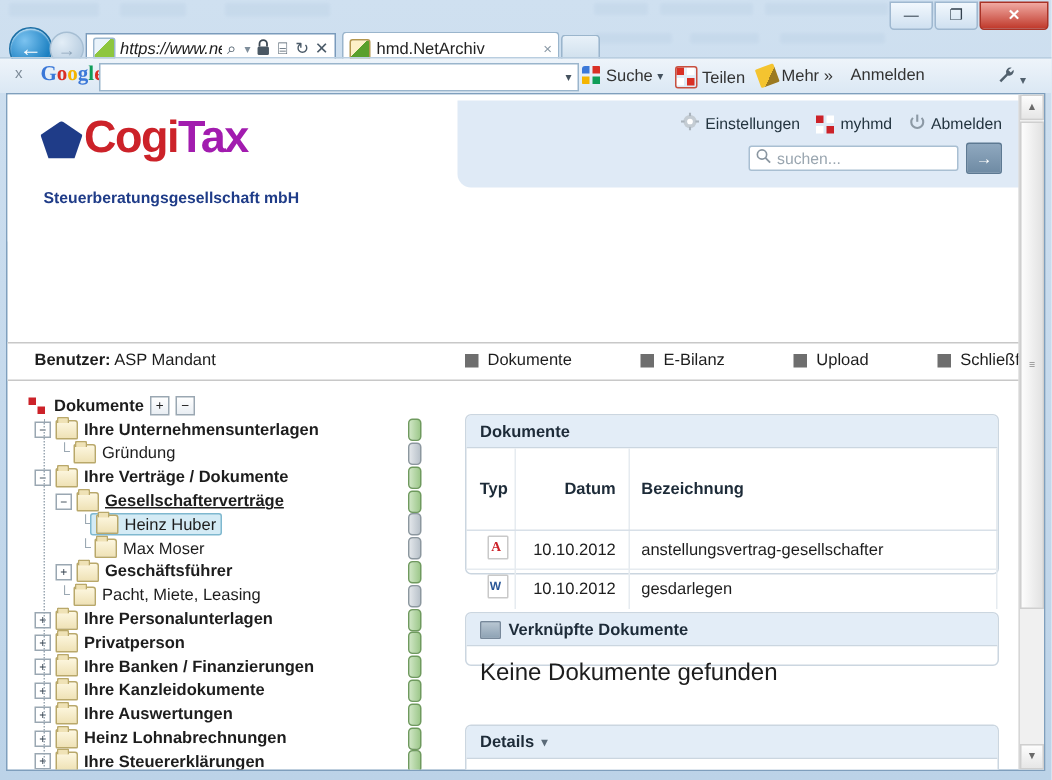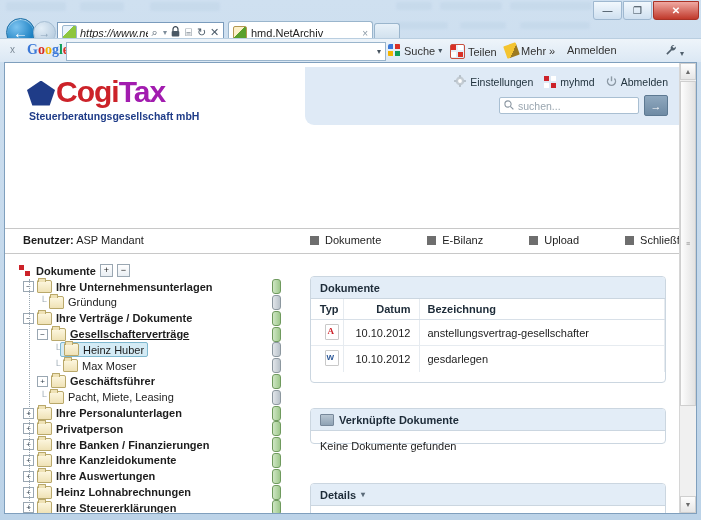--- a/index.html
+++ b/index.html
@@ -85,21 +85,21 @@
     display:flex;align-items:center;justify-content:center;color:#8a8a8a;font-size:7px;letter-spacing:0;}
 
   
   #appheader{position:absolute;left:0;top:0;width:677px;height:98px;background:#fff;}
   #logo{position:absolute;left:22px;top:14px;}
   #logorow{display:flex;align-items:center;}
   #pent{width:28px;height:25px;background:#1f3c88;
     clip-path:polygon(50% 0%,100% 38%,81% 100%,19% 100%,0% 38%);margin-right:1px;margin-top:2px;}
   #brand{font-family:"Liberation Sans",sans-serif;font-size:30px;font-weight:bold;line-height:1;letter-spacing:-1px;}
   #brand .c{color:#cc2229}#brand .t{color:#a21caf}
-  #tagline{color:#1f3c88;font-size:10.5px;font-weight:bold;margin-top:3px;margin-left:2px;}
+  #tagline{color:#1f3c88;font-size:10.5px;font-weight:bold;margin-top:19px;margin-left:2px;}
   #hdrpanel{position:absolute;left:300px;top:4px;width:377px;height:58px;
     background:#dfeaf6;border-radius:0 0 0 9px;}
   #hdrlinks{position:absolute;right:14px;top:8px;display:flex;gap:11px;align-items:center;}
   .hlink{display:flex;align-items:center;gap:4px;color:#23343f;font-size:10.5px;white-space:nowrap;}
   #srchwrap{position:absolute;right:14px;top:28px;display:flex;align-items:center;gap:5px;}
   #srchbox{width:140px;height:17px;background:#fff;border:1px solid #a9bfd2;border-radius:2px;
     display:flex;align-items:center;padding:0 4px;box-sizing:border-box;gap:4px;}
   #srchph{color:#9aa6b0;font-size:10.5px;}
   #srchgo{width:22px;height:19px;background:linear-gradient(180deg,#8fa8bf,#6f8ba4);border:1px solid #5d7992;
     border-radius:2px;color:#fff;font-size:11px;display:flex;align-items:center;justify-content:center;}
@@ -139,32 +139,32 @@
   .pm{width:11px;height:11px;border:1px solid #9aa7b2;background:linear-gradient(180deg,#fff,#e9eef3);
     display:inline-flex;align-items:center;justify-content:center;font-size:9px;line-height:9px;color:#222;margin-left:4px;}
   .vline{position:absolute;border-left:1px dotted #9aa7b2;}
 
   
   .panel{position:absolute;background:#fff;border:1px solid #cbd6e0;border-radius:4px;box-sizing:border-box;}
   .ptitle{height:21px;background:#e3edf7;border-bottom:1px solid #cbd6e0;border-radius:3px 3px 0 0;
     display:flex;align-items:center;padding:0 9px;gap:5px;font-size:11px;font-weight:bold;color:#1d2b38;}
   #pdocs{left:305px;top:213px;width:356px;height:107px;}
   #tbl{width:100%;border-collapse:collapse;font-size:11px;}
-  #tbl th{font-weight:bold;color:#1d2b38;padding:4px 8px;border-bottom:1px solid #d8e0e8;border-right:1px solid #e6ebf0;text-align:left;height:20px;box-sizing:border-box;}
+  #tbl th{font-weight:bold;color:#1d2b38;padding:21px 8px;border-bottom:1px solid #d8e0e8;border-right:1px solid #e6ebf0;text-align:left;height:20px;box-sizing:border-box;}
   #tbl td{padding:4px 8px;border-bottom:1px solid #e6ebf0;border-right:1px solid #e6ebf0;color:#1d1d1d;height:26px;box-sizing:border-box;}
   #tbl th.c1,#tbl td.c1{width:32px;text-align:right;padding:2px 4px;}
   #tbl th.c2,#tbl td.c2{width:76px;text-align:right;}
   #tbl td.c2{text-align:right;}
   #tbl tr:last-child td{border-bottom:none;}
   .pdfico{width:12px;height:14px;display:inline-block;background:#fff;border:1px solid #c9c9c9;border-radius:1px;position:relative;}
   .pdfico:after{content:"A";position:absolute;left:2px;top:1px;font-size:9px;line-height:11px;color:#cc2229;font-weight:bold;font-family:"Liberation Serif",serif;}
   .wordico{width:12px;height:14px;display:inline-block;background:#fff;border:1px solid #c9c9c9;border-radius:1px;position:relative;}
   .wordico:after{content:"W";position:absolute;left:1px;top:1px;font-size:8px;line-height:11px;color:#2b5797;font-weight:bold;}
   #pverk{left:305px;top:345px;width:356px;height:36px;}
-  #verktxt{padding:9px;font-size:11px;color:#1d1d1d;}
+  #verktxt{padding:9px;font-size:16px;color:#1d1d1d;}
   #pdet{left:305px;top:420px;width:356px;height:100px;}
   .drow{display:flex;padding:7px 9px 0 9px;font-size:11px;}
   .dlabel{width:92px;font-weight:bold;color:#1d2b38;flex:none;}
   .dval{color:#1d1d1d;}
   .capico{width:12px;height:10px;background:linear-gradient(180deg,#b8c6d2,#8fa3b5);border:1px solid #77889a;border-radius:1px;flex:none;}
   .caret{font-size:8px;color:#5a6a78;}
 </style>
 </head>
 <body>
 

